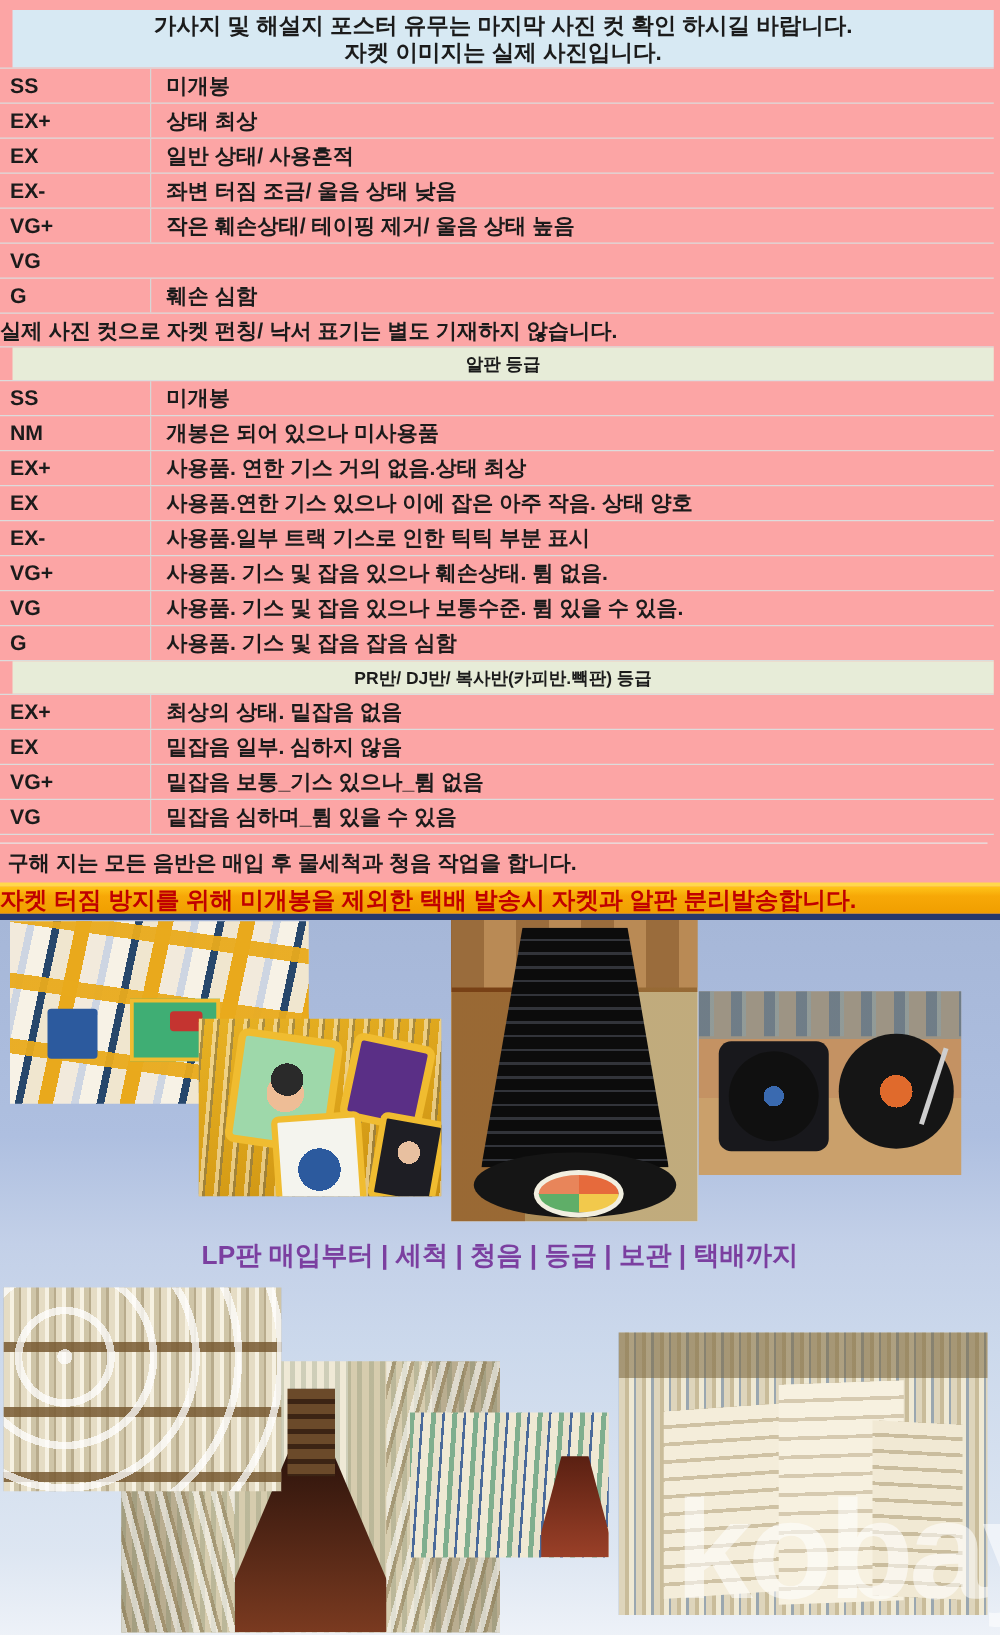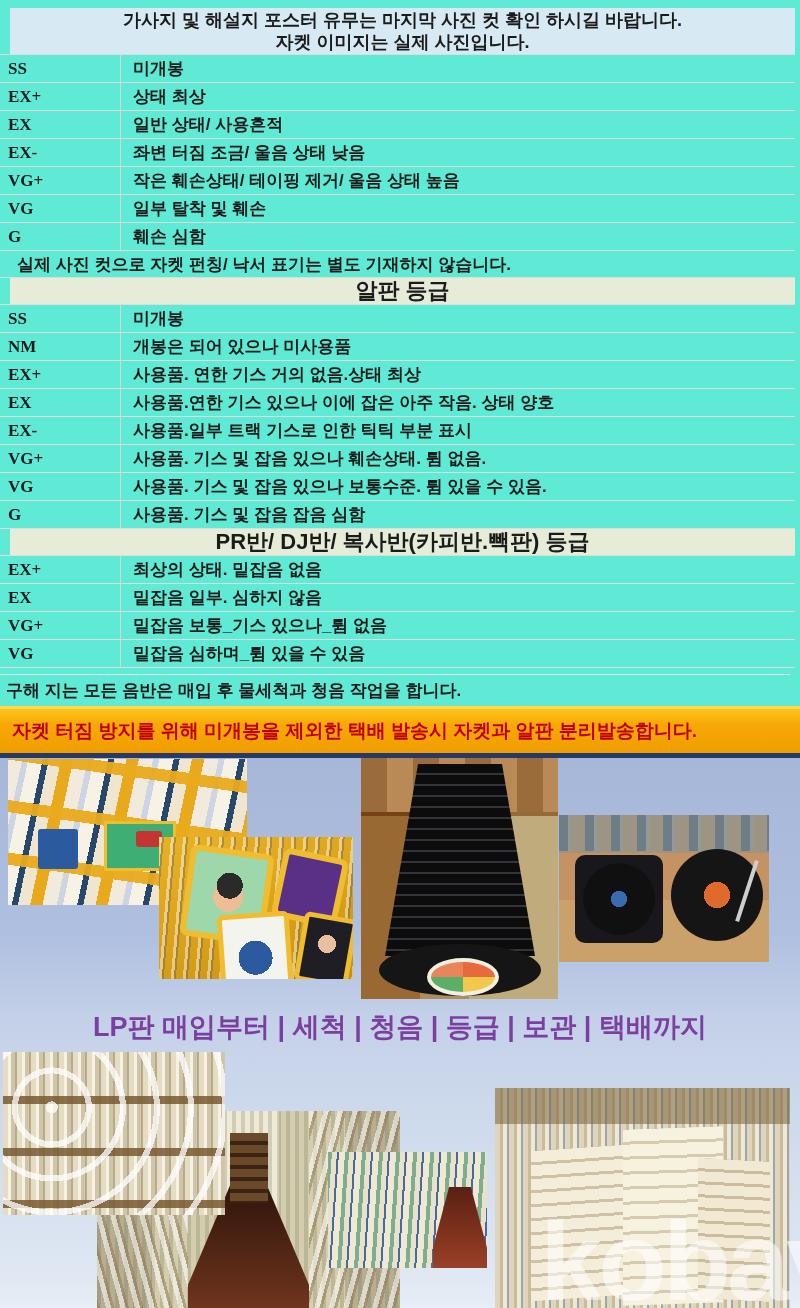--- a/index.html
+++ b/index.html
@@ -1,39 +1,39 @@
 <!DOCTYPE html>
 <html><head>
 <meta charset="utf-8">
 <style>
   html,body{margin:0;padding:0;}
   body{font-family:"Liberation Sans","DejaVu Sans",sans-serif;background:#ffffff;}
-  .page{position:relative;width:800px;height:1308px;background:#5eead4;overflow:hidden;
+  .page{position:relative;width:800px;height:1308px;background:#fca5a5;overflow:hidden;
         font-weight:700;color:#1b1b1b;}
   
   .topspace{height:8px;}
   .hdr-blue{margin-left:10px;width:785px;background:#d7e9f3;text-align:center;
             font-size:18px;line-height:22px;padding:1px 0;}
   .hdr-green{margin-left:10px;width:785px;background:#e7ecd8;text-align:center;
-             font-size:22px;line-height:26px;height:26px;}
+             font-size:14px;line-height:26px;height:26px;}
   .tbl{margin-right:5px;}
   .trow{display:flex;height:27px;align-items:center;border-bottom:1px solid #dcdcdc;
         font-size:17px;}
   .trow:first-child{border-top:1px solid #dcdcdc;}
-  .gcol{width:80px;padding-left:8px;box-sizing:border-box;font-family:Liberation Serif, serif;}
+  .gcol{width:80px;padding-left:8px;box-sizing:border-box;}
   .dcol{flex:1;border-left:1px solid #d6d6d6;padding-left:12px;height:100%;
         display:flex;align-items:center;margin-left:40px;}
-  .noterow{height:26px;display:flex;align-items:center;font-size:17px;padding-left:17px;
+  .noterow{height:26px;display:flex;align-items:center;font-size:17px;padding-left:0;
            border-bottom:1px solid #dcdcdc;margin-right:5px;}
   .gaprow{height:6px;border-bottom:1px solid #e6e6e6;margin-right:5px;}
   .worknote{height:31px;display:flex;align-items:center;font-size:17px;padding-left:6px;}
   
-  .banner{height:47px;background:linear-gradient(180deg,#ffc61a 0%,#f7a807 35%,#f09e00 100%);
+  .banner{height:25px;background:linear-gradient(180deg,#ffc61a 0%,#f7a807 35%,#f09e00 100%);
           border-top:3px solid #ffd84d;box-sizing:border-box;display:flex;align-items:center;
-          padding-left:12px;font-size:19px;color:#c00000;}
+          padding-left:0;font-size:19px;color:#c00000;}
   .navy{height:5px;background:#27386b;}
   
   .lower{position:relative;height:575px;overflow:hidden;
          background:linear-gradient(180deg,#a6b7d8 0%,#aebfe0 30%,#c3d0e8 45%,
                     #ccd9ec 60%,#dde6f2 88%,#eef2f8 100%);}
   .ph{position:absolute;overflow:hidden;}
   .ph *{position:absolute;}
   
   .p-crates1{left:8px;top:1px;width:239px;height:146px;z-index:1;
     background:
@@ -122,21 +122,21 @@
   .p-boxes .tile{left:186px;top:60px;width:36px;height:120px;
     background:repeating-linear-gradient(45deg,#9a4028 0 8px,#7a2c18 8px 10px);}
   .p-boxes .b1{left:36px;top:60px;width:94px;height:150px;transform:skewY(-4deg);
     background:repeating-linear-gradient(180deg,#f4edda 0 11px,#cfc2a4 11px 14px);}
   .p-boxes .b2{left:128px;top:40px;width:100px;height:176px;transform:skewY(-2deg);
     background:repeating-linear-gradient(180deg,#f7f1e0 0 12px,#d6cab0 12px 15px);}
   .p-boxes .b3{right:20px;top:72px;width:72px;height:140px;transform:skewY(3deg);
     background:repeating-linear-gradient(180deg,#f1e9d4 0 10px,#cabd9e 10px 13px);}
   
   .promo{position:absolute;left:0;top:254px;width:100%;text-align:center;z-index:3;
-         color:#7b3fa0;font-size:27px;line-height:30px;}
+         color:#7b3fa0;font-size:21px;line-height:30px;}
   .wm{position:absolute;left:540px;top:448px;z-index:5;font-size:112px;font-weight:700;
       color:rgba(255,255,255,.55);letter-spacing:-4px;line-height:112px;}
 </style>
 </head>
 <body>
 
 <div class="page">
 
   <div class="topspace"></div>
 
@@ -161,21 +161,20 @@
     <div class="trow">
       <div class="gcol">EX-</div>
       <div class="dcol">좌변 터짐 조금/ 울음 상태 낮음</div>
     </div>
     <div class="trow">
       <div class="gcol">VG+</div>
       <div class="dcol">작은 훼손상태/ 테이핑 제거/ 울음 상태 높음</div>
     </div>
     <div class="trow">
       <div class="gcol">VG</div>
-      <div class="dcol">일부 탈착 및 훼손</div>
     </div>
     <div class="trow">
       <div class="gcol">G</div>
       <div class="dcol">훼손 심함</div>
     </div>
   </div>
   <div class="noterow">실제 사진 컷으로 자켓 펀칭/ 낙서 표기는 별도 기재하지 않습니다.</div>
 
   <div class="hdr-green">알판 등급</div>
   <div class="tbl">

